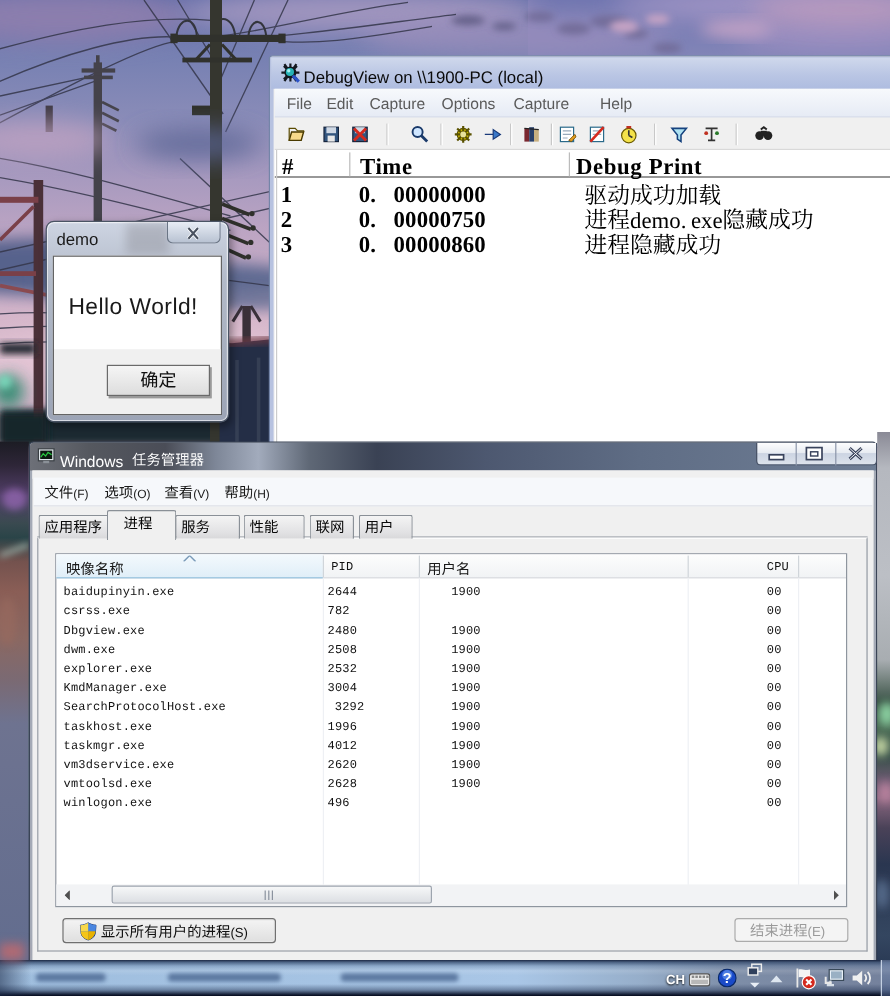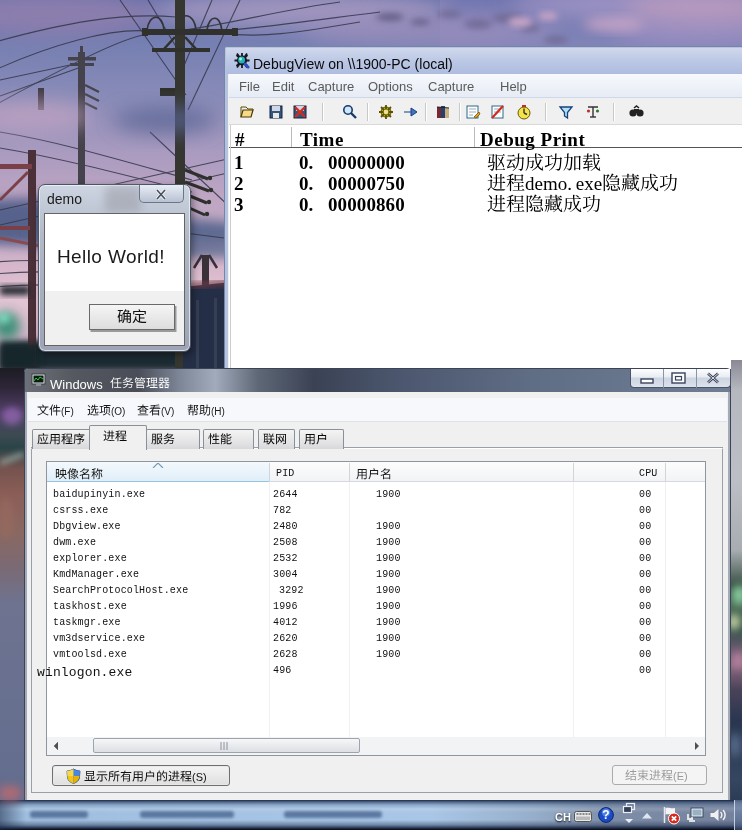--- a/index.html
+++ b/index.html
@@ -456,21 +456,21 @@
 <div class="abs" style="left:376px;top:617px;font-family:'Liberation Mono',monospace;font-size:10px;color:#111;letter-spacing:0.15px">1900</div>
 <div class="abs" style="left:639px;top:617px;font-family:'Liberation Mono',monospace;font-size:10px;color:#111;letter-spacing:0.15px">00</div>
 <div class="abs" style="left:53px;top:633px;font-family:'Liberation Mono',monospace;font-size:10px;color:#111;letter-spacing:0.15px">vm3dservice.exe</div>
 <div class="abs" style="left:273px;top:633px;font-family:'Liberation Mono',monospace;font-size:10px;color:#111;letter-spacing:0.15px">2620</div>
 <div class="abs" style="left:376px;top:633px;font-family:'Liberation Mono',monospace;font-size:10px;color:#111;letter-spacing:0.15px">1900</div>
 <div class="abs" style="left:639px;top:633px;font-family:'Liberation Mono',monospace;font-size:10px;color:#111;letter-spacing:0.15px">00</div>
 <div class="abs" style="left:53px;top:649px;font-family:'Liberation Mono',monospace;font-size:10px;color:#111;letter-spacing:0.15px">vmtoolsd.exe</div>
 <div class="abs" style="left:273px;top:649px;font-family:'Liberation Mono',monospace;font-size:10px;color:#111;letter-spacing:0.15px">2628</div>
 <div class="abs" style="left:376px;top:649px;font-family:'Liberation Mono',monospace;font-size:10px;color:#111;letter-spacing:0.15px">1900</div>
 <div class="abs" style="left:639px;top:649px;font-family:'Liberation Mono',monospace;font-size:10px;color:#111;letter-spacing:0.15px">00</div>
-<div class="abs" style="left:37px;top:665px;font-family:'Liberation Mono',monospace;font-size:13px;color:#111;letter-spacing:0.15px">winlogon.exe</div>
+<div class="abs" style="left:53px;top:665px;font-family:'Liberation Mono',monospace;font-size:10px;color:#111;letter-spacing:0.15px">winlogon.exe</div>
 <div class="abs" style="left:273px;top:665px;font-family:'Liberation Mono',monospace;font-size:10px;color:#111;letter-spacing:0.15px">496</div>
 <div class="abs" style="left:639px;top:665px;font-family:'Liberation Mono',monospace;font-size:10px;color:#111;letter-spacing:0.15px">00</div>
 <div class="abs" style="left:47px;top:737px;width:658px;height:18px;background:#f2f3f5"></div>
 <svg class="abs" style="left:47px;top:737px" width="18" height="18">
       <path d="M11,5 L7,9 L11,13" fill="#505050" stroke="none"></path>
       <path d="M11,5 L7,9 L11,13 Z" fill="#505050"></path>
     </svg>
 <svg class="abs" style="left:688px;top:737px" width="18" height="18">
       <path d="M7,5 L11,9 L7,13 Z" fill="#505050"></path>
     </svg>

